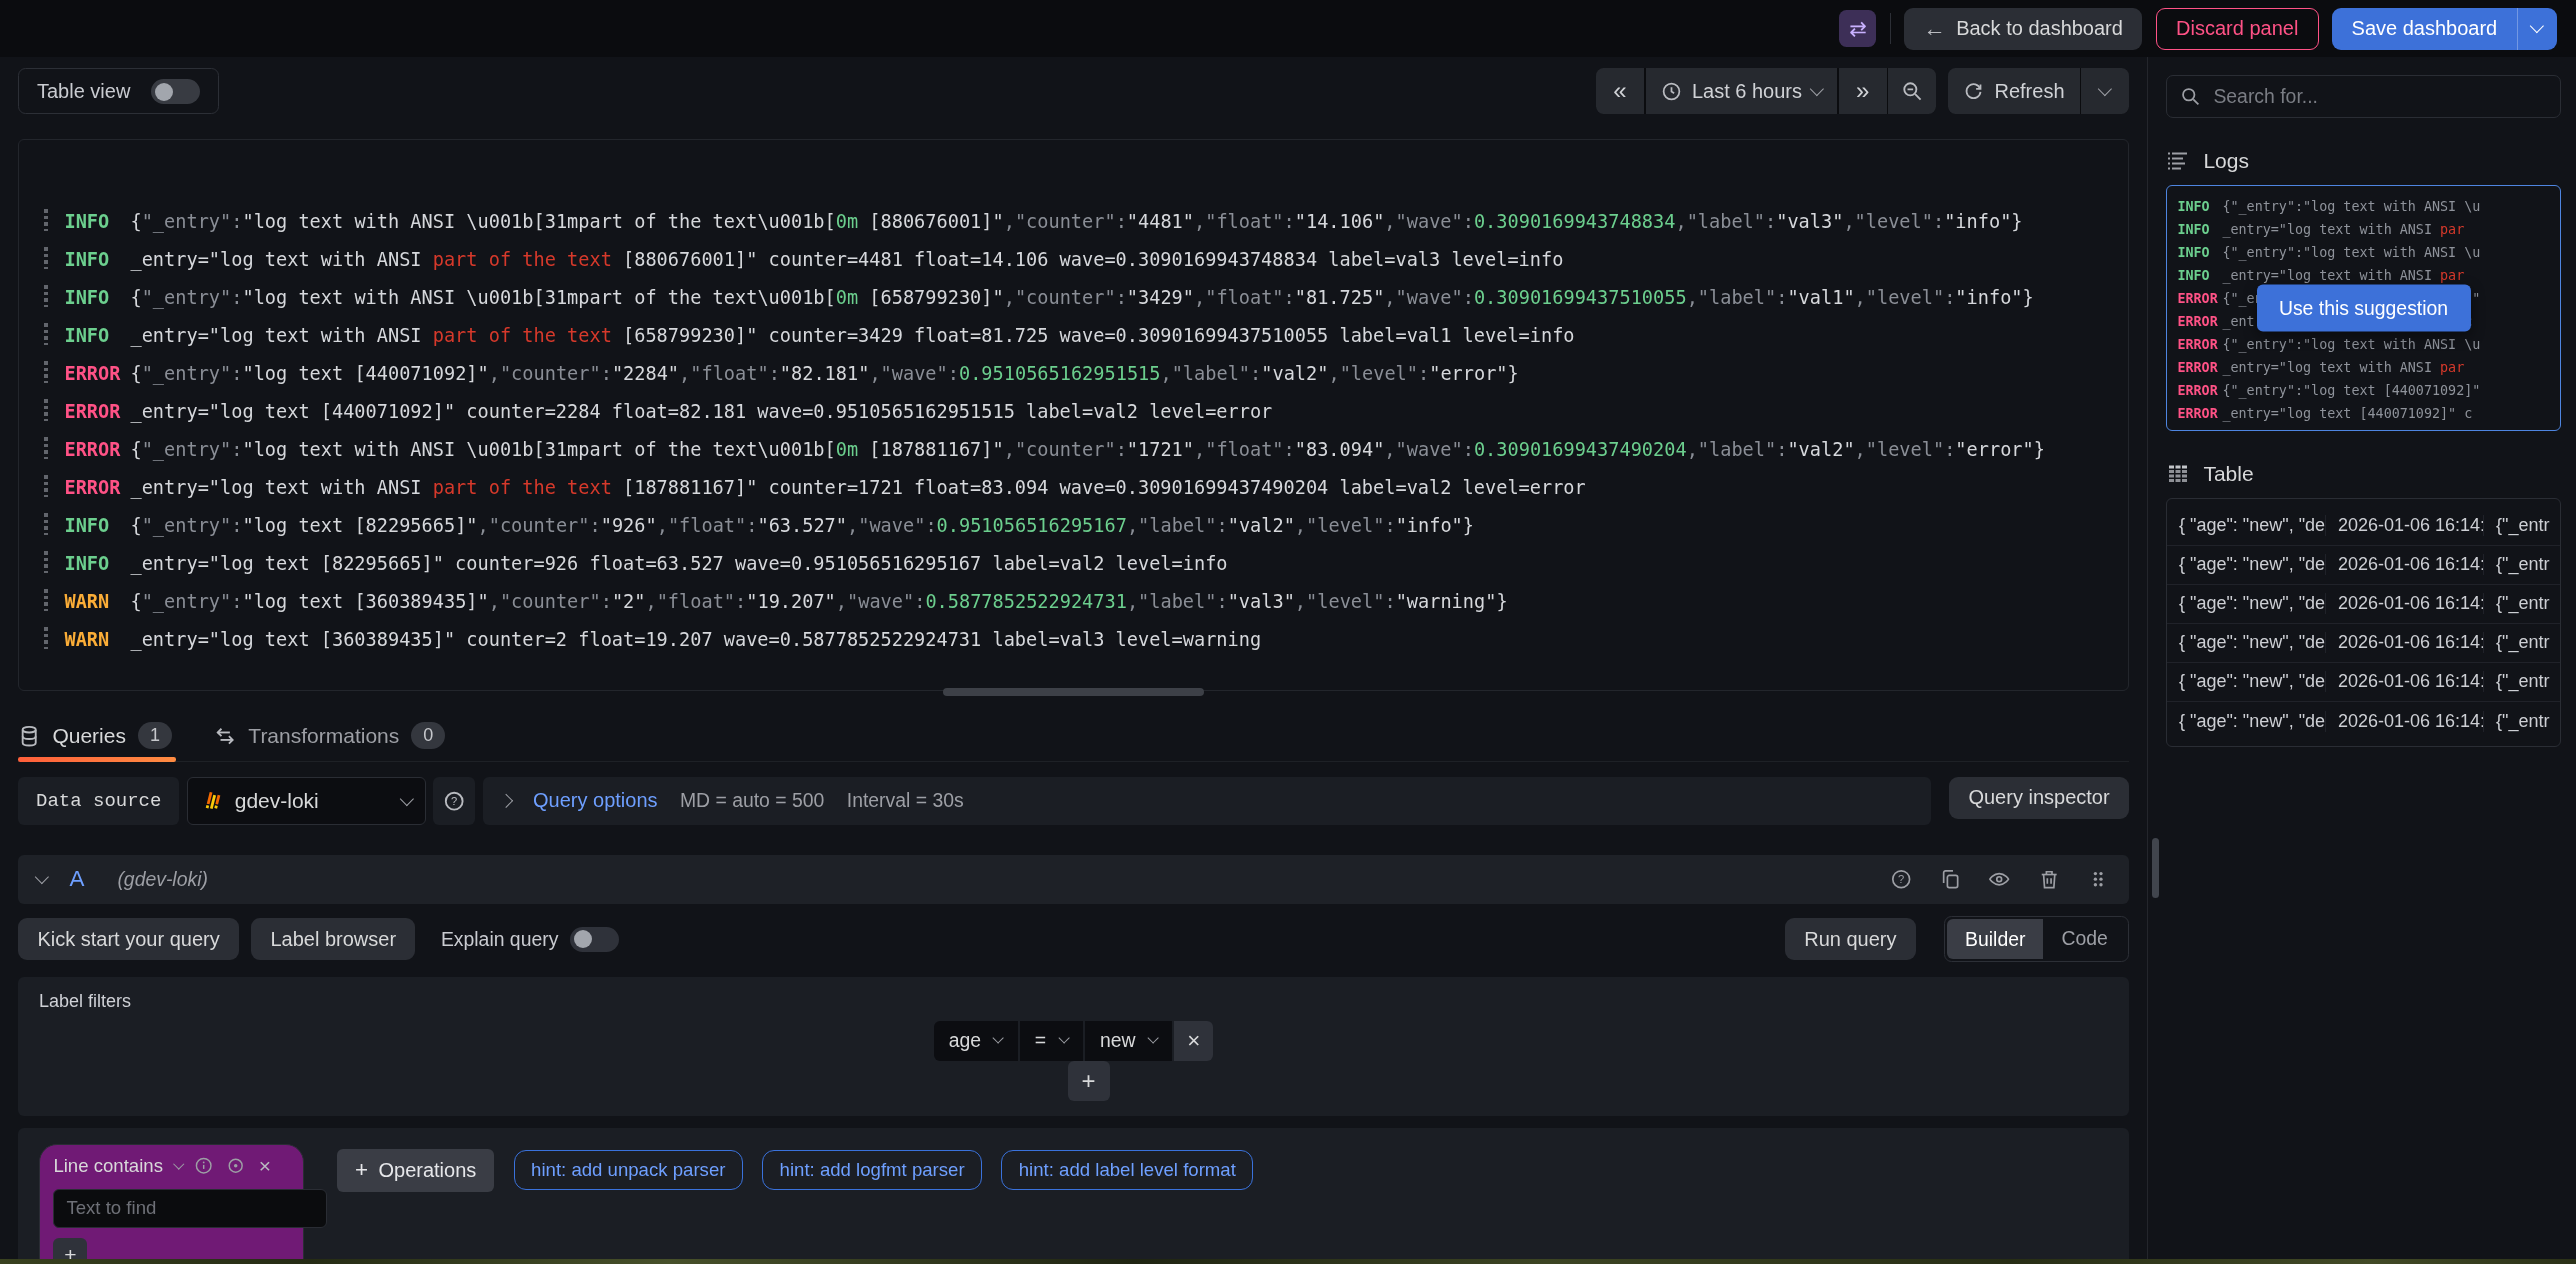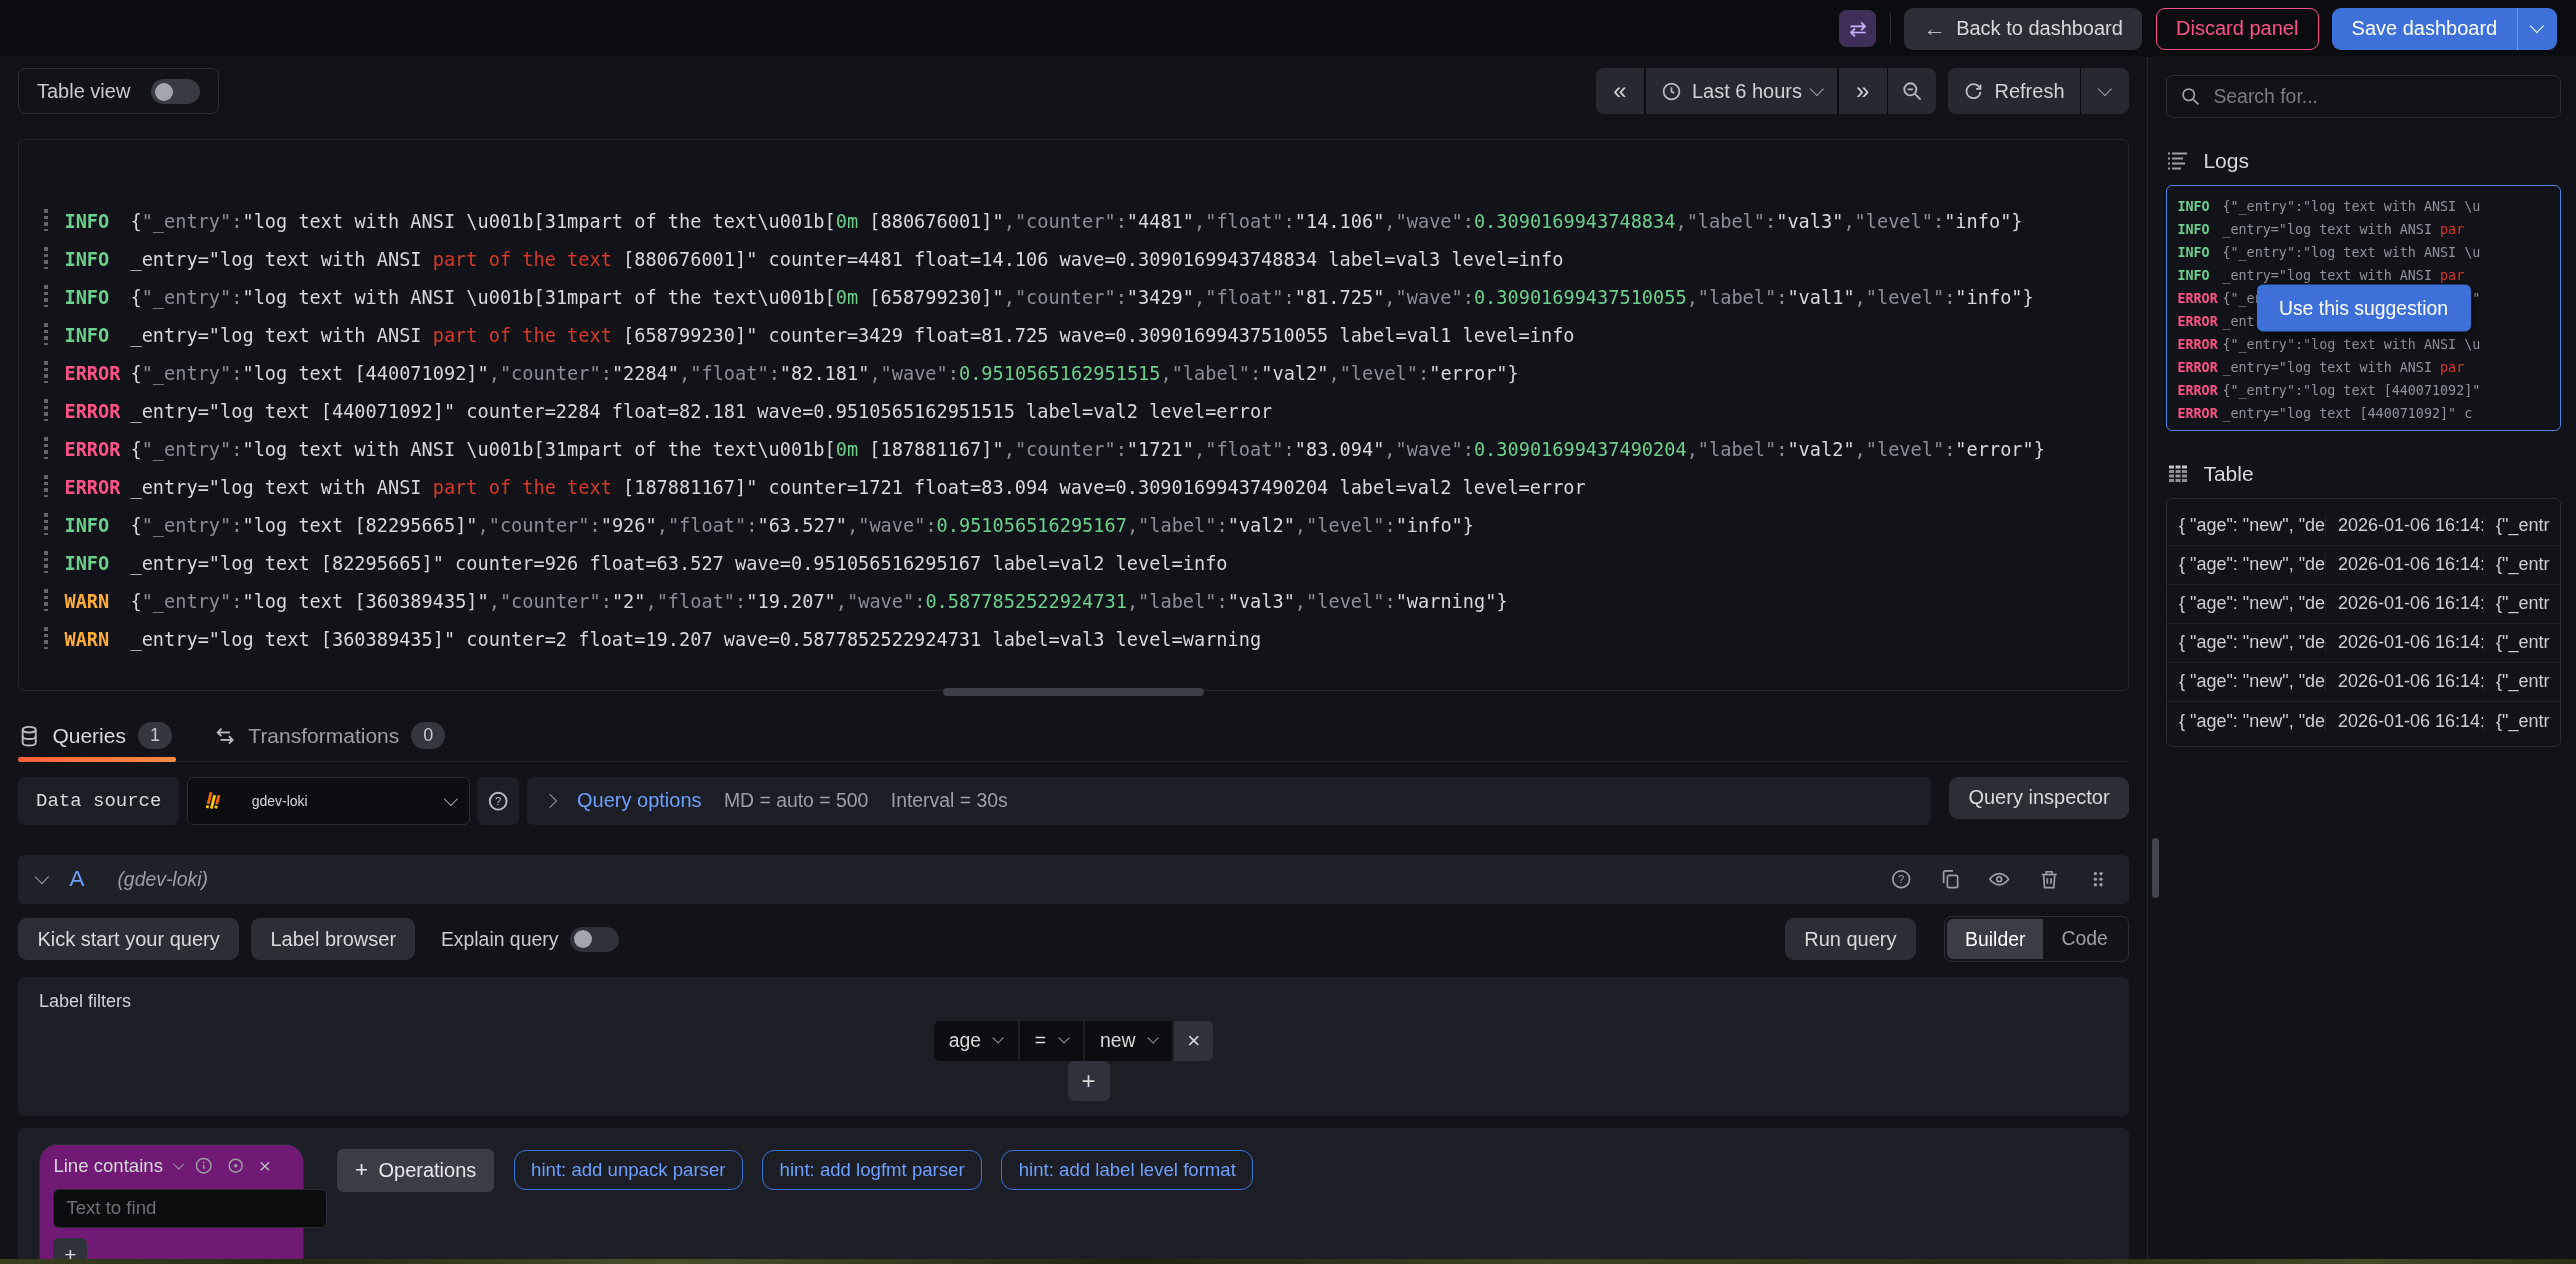--- a/index.html
+++ b/index.html
@@ -62,22 +62,22 @@
     border-bottom:0.7px solid #1e2126; position:relative; }
   .qtab { display:flex; align-items:center; gap:12px; font-size:21px; color:#d8d9da; cursor:pointer; position:relative; height:100%; }
   .qtab.inactive { color:#9d9fa5; }
   .qtab .badge { background:#34373e; color:#c6c8cc; border-radius:13.4px; padding:3px 12px; font-size:18px; }
   .qtab.active::after { content:""; position:absolute; left:0; right:-4.5px; bottom:-0.7px; height:4.5px;
     background:linear-gradient(90deg,#ff5f3a,#ff8c42); border-radius:2.2px; }
 
   
   .ds-row { margin-top:15px; height:48px; display:flex; align-items:stretch; gap:7.5px; }
   .ds-label { background:#1b1e24; border-radius:6px; display:flex; align-items:center; padding:0 18px; font-size:19px;font-family:Liberation Mono, monospace; }
-  .ds-select { width:283px; background:#0c0d11; border:0.7px solid #2a2d34; border-radius:6px;
-    display:flex; align-items:center; gap:28px; padding:0 13.4px; font-size:14px; cursor:pointer; }
+  .ds-select { width:239px; background:#0c0d11; border:0.7px solid #2a2d34; border-radius:6px;
+    display:flex; align-items:center; gap:11px; padding:0 13.4px; font-size:21px; cursor:pointer; }
   .ds-select .chev { margin-left:auto; }
   .ds-help { width:42px; background:#1b1e24; border-radius:6px; display:flex; align-items:center; justify-content:center; cursor:pointer; }
   .opt-bar { flex:1; background:#1b1e24; border-radius:6px; display:flex; align-items:center; gap:22.4px; padding:0 18px; }
   .opt-bar .qo { color:#6e9fff; font-size:20px; font-weight:500; cursor:pointer; }
   .opt-bar .meta { color:#9d9fa5; font-size:19.4px; }
   .qi-btn { margin-left:10.4px; }
 
   
   .qheader { margin-top:30px; height:49px; background:#1e2127; border-radius:6px;
     display:flex; align-items:center; padding:0 19.4px; }

